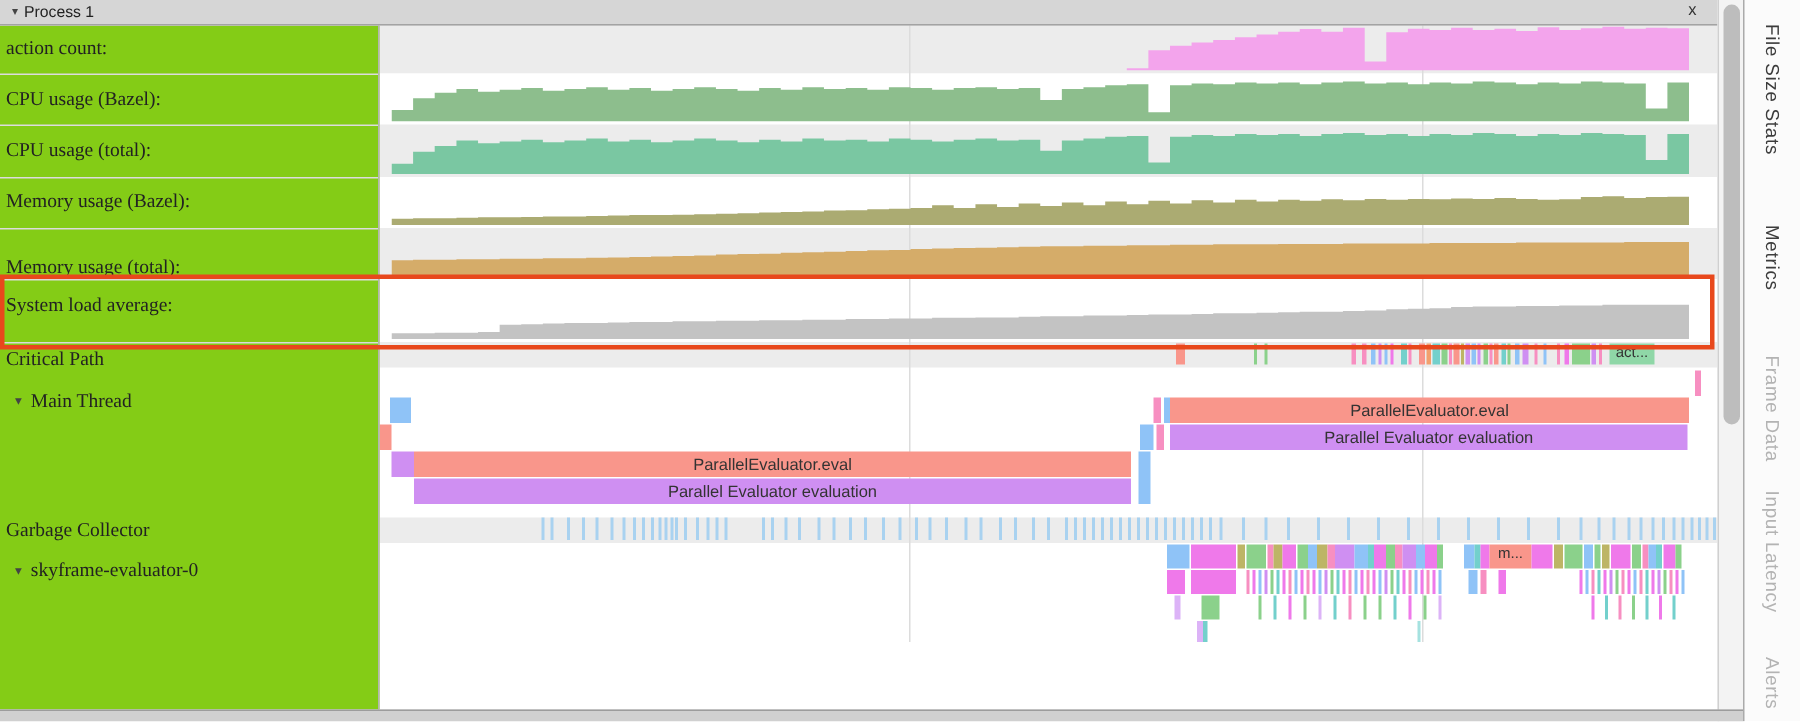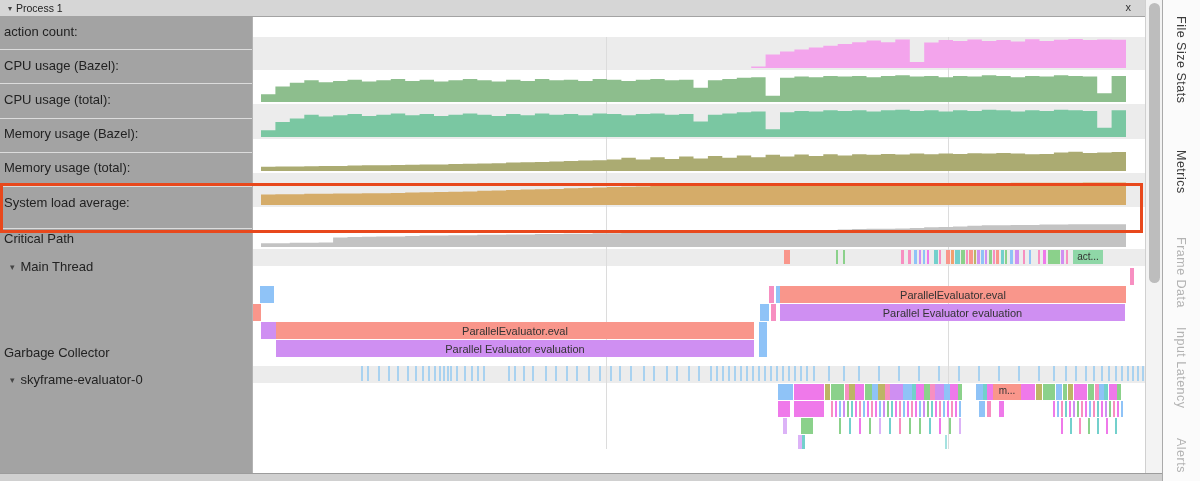--- a/index.html
+++ b/index.html
@@ -7,29 +7,29 @@
        font-family:"Liberation Sans",sans-serif;background:#fff;}
 
   
   .hdr{position:absolute;left:0;top:0;width:1145px;height:16px;background:#d6d6d6;
        border-bottom:1px solid #a3a3a3;z-index:6;}
   .hdr-title{position:absolute;left:8px;top:2px;font-size:10.5px;color:#222;}
   .hdr-arrow{display:inline-block;font-size:8px;color:#444;margin-right:4px;vertical-align:1px;}
   .hdr-close{position:absolute;right:14px;top:1px;font-size:11px;color:#333;cursor:pointer;}
 
   
-  .labelcol{position:absolute;left:0;top:17px;width:252px;height:456px;background:#a3a3a3;
-            border-right:1px solid #b3b3b3;z-index:3;}
+  .labelcol{position:absolute;left:0;top:17px;width:252px;height:456px;background:#84cc16;
+            border-right:1px solid #b3b3b3;z-index:3;font-family:Liberation Serif, serif;}
   .rowlabel{position:absolute;left:4px;font-size:13px;color:#222;white-space:nowrap;}
   .rowsep{position:absolute;left:0;width:252px;height:1px;background:#dcdcdc;}
   .tri{display:inline-block;font-size:9px;color:#444;margin-right:6px;vertical-align:1px;}
   .indent{left:10px;}
 
   
-  .timeline{position:absolute;left:253px;top:0;width:892px;height:428px;overflow:hidden;background:#fff;margin-top:21px;}
+  .timeline{position:absolute;left:253px;top:0;width:892px;height:428px;overflow:hidden;background:#fff;}
   .trow{position:absolute;left:0;width:892px;}
   .gridline{position:absolute;top:16px;width:1px;height:457px;background:#dcdcdc;z-index:0;}
   .chart-host{position:absolute;left:0;width:892px;z-index:1;}
   .chart-host svg{position:absolute;left:8px;bottom:2px;}
   .blockhost{position:absolute;left:0;width:892px;z-index:1;}
   .blk{position:absolute;overflow:hidden;}
   .blk.lbl{font-size:10px;color:#333;text-align:center;line-height:13px;white-space:nowrap;}
   .span{position:absolute;display:flex;align-items:center;justify-content:center;
         font-size:11px;color:#333;overflow:hidden;white-space:nowrap;}
 
@@ -503,21 +503,21 @@
     <div class="rowsep" style="top:32px;"></div>
     <div class="rowsep" style="top:66px;"></div>
     <div class="rowsep" style="top:101px;"></div>
     <div class="rowsep" style="top:135px;"></div>
     <div class="rowsep" style="top:169px;"></div>
     <div class="rowsep" style="top:211px;"></div>
     <div class="rowlabel" style="top:7px;">action count:</div>
     <div class="rowlabel" style="top:41px;">CPU usage (Bazel):</div>
     <div class="rowlabel" style="top:75px;">CPU usage (total):</div>
     <div class="rowlabel" style="top:109px;">Memory usage (Bazel):</div>
-    <div class="rowlabel" style="top:143px;">Memory usage (total):</div>
+    <div class="rowlabel" style="top:153px;">Memory usage (total):</div>
     <div class="rowlabel" style="top:178px;">System load average:</div>
     <div class="rowlabel" style="top:214px;">Critical Path</div>
     <div class="rowlabel indent" style="top:242px;"><span class="tri">▾</span><span>Main Thread</span></div>
     <div class="rowlabel" style="top:328px;">Garbage Collector</div>
     <div class="rowlabel indent" style="top:355px;"><span class="tri">▾</span><span>skyframe-evaluator-0</span></div>
   </div>
 
   <div class="hdr">
     <div class="hdr-title"><span class="hdr-arrow">▾</span><span>Process 1</span></div>
     <div class="hdr-close">x</div>

